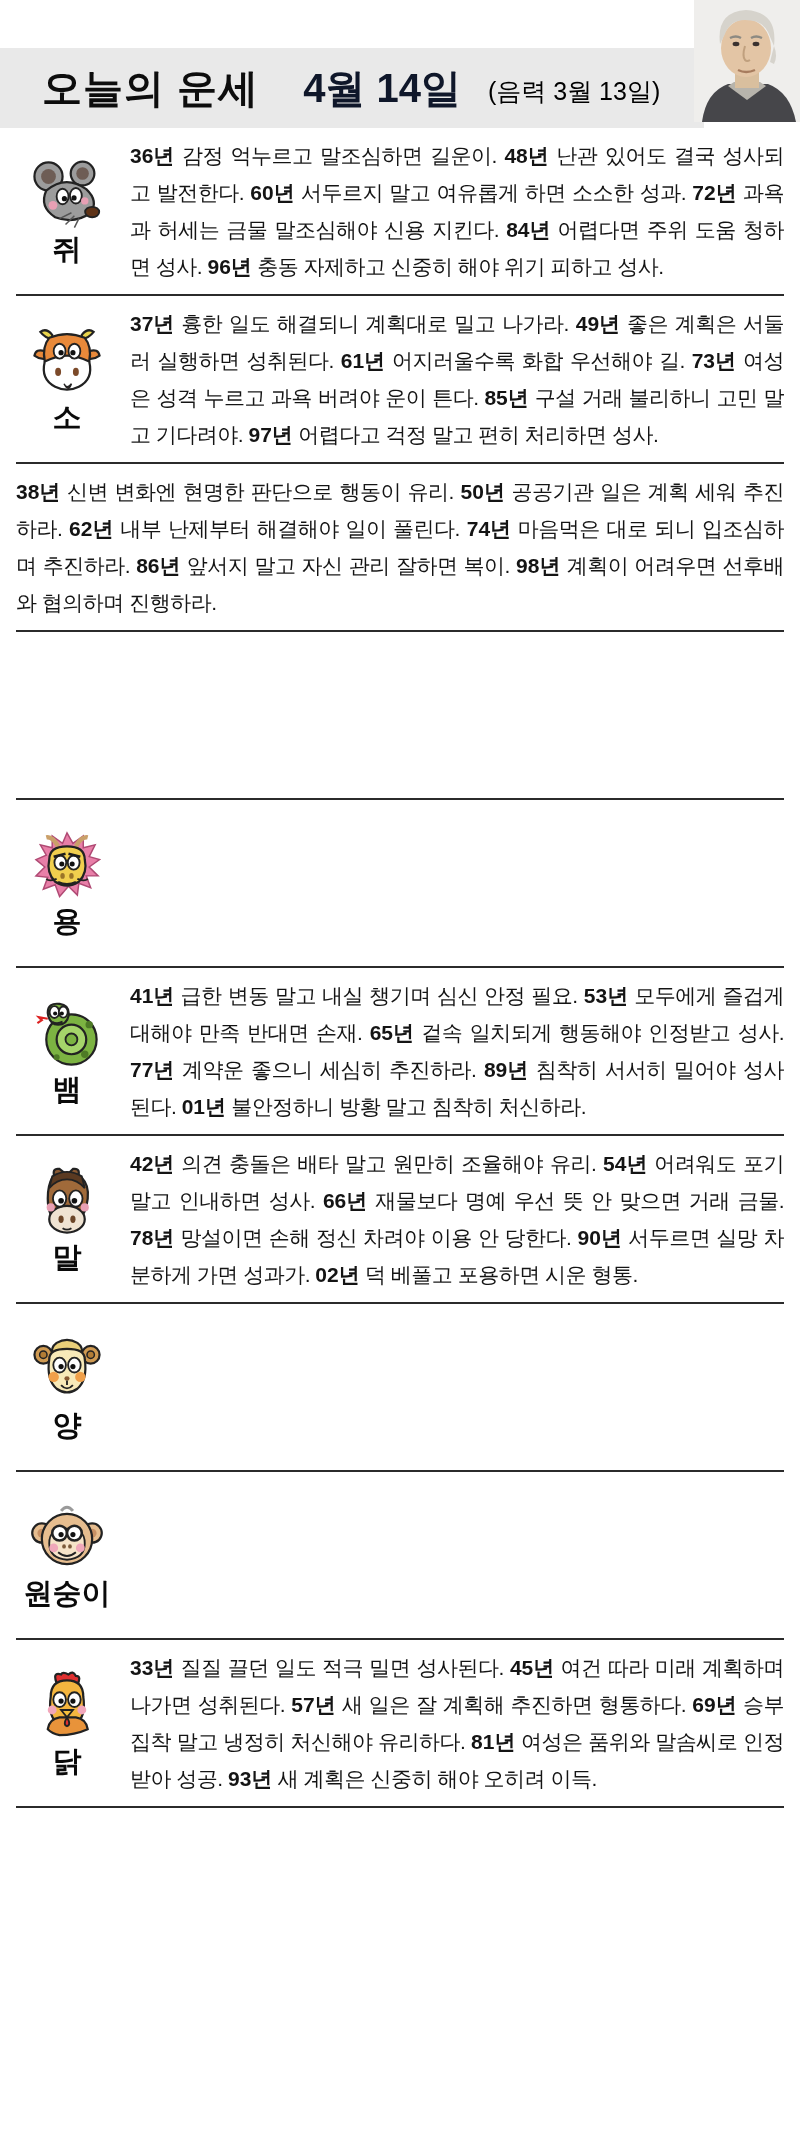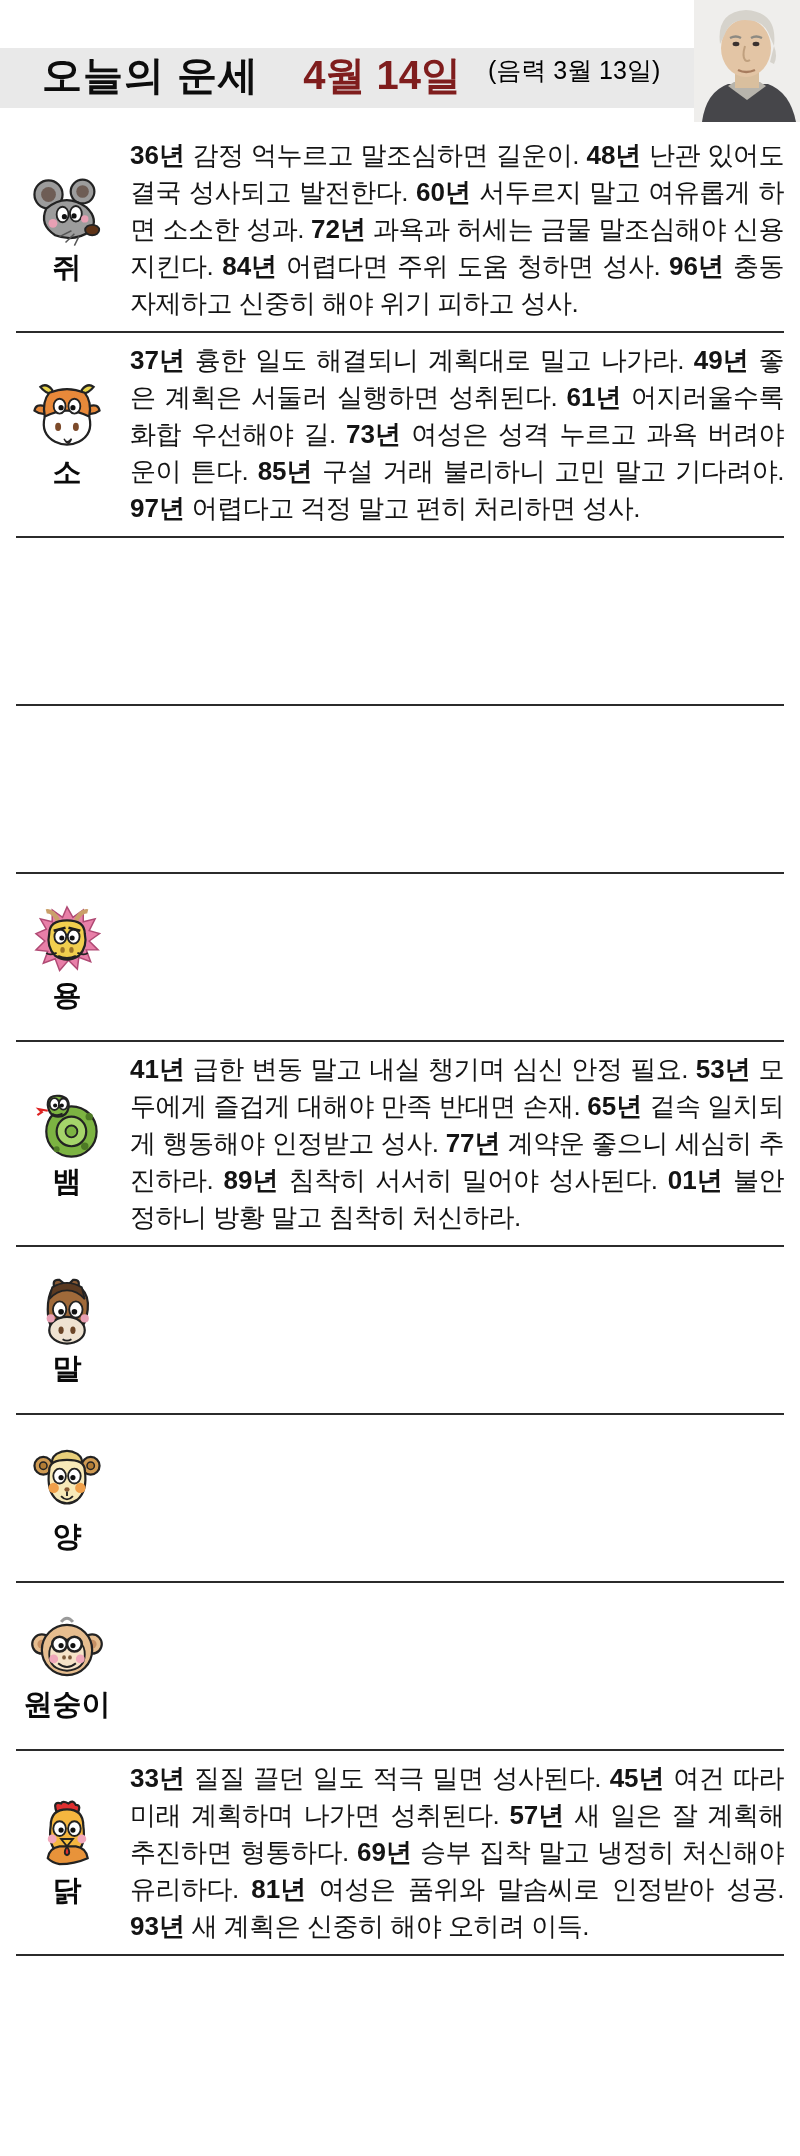--- a/index.html
+++ b/index.html
@@ -7,29 +7,29 @@
     width:800px;
     font-family:"Liberation Sans", sans-serif;
     color:#111;
     -webkit-font-smoothing:antialiased;
   }
   .page { width:800px; overflow:hidden; background:#fff; }
 
   
   .header { position:relative; height:124px; }
   .header-bar {
-    position:absolute; top:48px; left:0; right:96px; height:60px;
-    background:#e9e9e9; display:flex; align-items:flex-start;
+    position:absolute; top:48px; left:0; right:96px; height:80px;
+    background:#e9e9e9; display:flex; align-items:center;
   }
   .page-title {
     margin:0 0 0 42px; font-size:40px; font-weight:bold;
     letter-spacing:1px; color:#0d0d0d; white-space:nowrap;
   }
   .header-date {
-    margin-left:44px; font-size:40px; font-weight:bold; color:#7f1d1d; white-space:nowrap;
+    margin-left:44px; font-size:40px; font-weight:bold; color:#0f172a; white-space:nowrap;
   }
   .header-lunar {
     margin-left:27px; font-size:25px; font-weight:500; color:#000000; white-space:nowrap; padding-top:6px;
   }
   .photo {
     position:absolute; top:0; right:0; width:106px; height:122px; overflow:hidden;
   }
   .photo svg { display:block; width:106px; height:122px; }
 
   
@@ -43,21 +43,21 @@
     width:102px; flex:none; display:flex; flex-direction:column;
     align-items:center; justify-content:center; gap:1px;
   }
   .animal-icon { display:block; width:84px; height:74px; }
   .animal-icon svg { width:84px; height:74px; display:block; }
   .animal-label {
     font-weight:bold; font-size:29px; color:#0a0a0a; letter-spacing:0px;
     line-height:32px; text-align:center; white-space:nowrap;
   }
   .fortune {
-    flex:1; margin:0; font-size:26px; line-height:37px;
+    flex:1; margin:0; font-size:21px; line-height:37px;
     text-align:justify; letter-spacing:-0.5px; color:#141414;
     word-break:normal;
   }
   .fortune b { font-weight:bold; letter-spacing:0; }
   .defs-hidden { position:absolute; width:0; height:0; overflow:hidden; }
 </style>
 </head>
 <body>
 
 <svg class="defs-hidden" aria-hidden="true" xmlns="http://www.w3.org/2000/svg">
@@ -300,20 +300,21 @@
             <svg viewBox="0 0 100 100">
               <use href="#sym-ox-icon"></use>
             </svg>
           </span>
       <div class="animal-label">소</div>
     </div>
     <p class="fortune"><b>37년</b> 흉한 일도 해결되니 계획대로 밀고 나가라. <b>49년</b> 좋은 계획은 서둘러 실행하면 성취된다. <b>61년</b> 어지러울수록 화합 우선해야 길. <b>73년</b> 여성은 성격 누르고 과욕 버려야 운이 튼다. <b>85년</b> 구설 거래 불리하니 고민 말고 기다려야. <b>97년</b> 어렵다고 걱정 말고 편히 처리하면 성사.</p>
   </section>
 
   <section class="zrow">
+    <p class="fortune"><b>38년</b> 신변 변화엔 현명한 판단으로 행동이 유리. <b>50년</b> 공공기관 일은 계획 세워 추진하라. <b>62년</b> 내부 난제부터 해결해야 일이 풀린다. <b>74년</b> 마음먹은 대로 되니 입조심하며 추진하라. <b>86년</b> 앞서지 말고 자신 관리 잘하면 복이. <b>98년</b> 계획이 어려우면 선후배와 협의하며 진행하라.</p>
   </section>
 
   <section class="zrow">
   </section>
 
   <section class="zrow">
     <div class="animal-col">
       <span class="animal-icon">
             <svg viewBox="0 0 100 100">
               <use href="#sym-dragon-icon"></use>
@@ -337,20 +338,21 @@
 
   <section class="zrow">
     <div class="animal-col">
       <span class="animal-icon">
             <svg viewBox="0 0 100 100">
               <use href="#sym-horse-icon"></use>
             </svg>
           </span>
       <div class="animal-label">말</div>
     </div>
+    <p class="fortune"><b>42년</b> 의견 충돌은 배타 말고 원만히 조율해야 유리. <b>54년</b> 어려워도 포기 말고 인내하면 성사. <b>66년</b> 재물보다 명예 우선 뜻 안 맞으면 거래 금물. <b>78년</b> 망설이면 손해 정신 차려야 이용 안 당한다. <b>90년</b> 서두르면 실망 차분하게 가면 성과가. <b>02년</b> 덕 베풀고 포용하면 시운 형통.</p>
   </section>
 
   <section class="zrow">
     <div class="animal-col">
       <span class="animal-icon">
             <svg viewBox="0 0 100 100">
               <use href="#sym-sheep-icon"></use>
             </svg>
           </span>
       <div class="animal-label">양</div>

